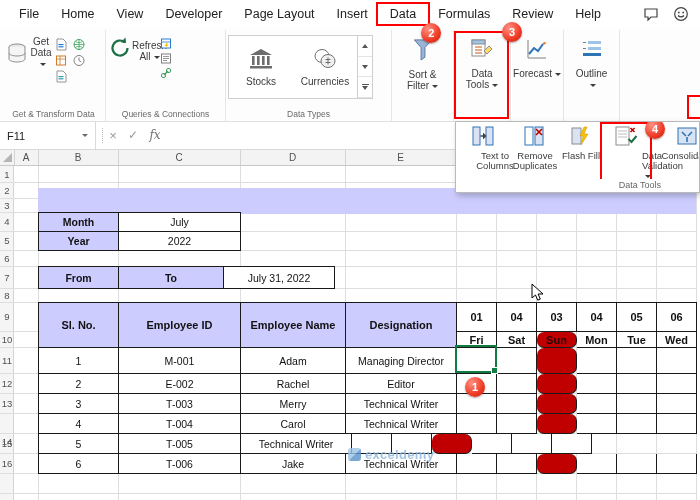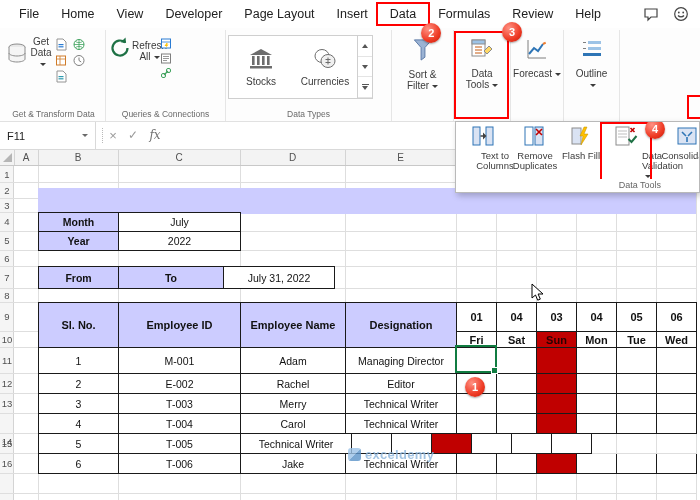--- a/index.html
+++ b/index.html
@@ -105,21 +105,21 @@
   .w1{width:80px;}.w2{width:122px;}.w3{width:105px;}.w4{width:111px;}.wd{width:40px;}
   .h19{height:19px;}.h22{height:22px;}
   .mblock{position:absolute;left:38px;top:62px;border-left:1px solid #1a1a1a;border-top:1px solid #1a1a1a;}
   .mrow{display:flex;}
   .fblock{position:absolute;left:38px;top:116px;border-left:1px solid #1a1a1a;border-top:1px solid #1a1a1a;display:flex;}
   .etable{position:absolute;left:38px;top:152px;border-left:1px solid #1a1a1a;border-top:1px solid #1a1a1a;}
   .et-head{display:flex;height:45px;}
   .dates{display:flex;flex-direction:column;width:240px;}
   .drow{display:flex;}
   .et-row{display:flex;}
-  .red{background:#c00000;color:#2a0000;}
+  .red{background:#c00000;color:#2a0000;border-radius:7px;}
   .sel{position:absolute;left:455px;top:195px;width:42px;height:28px;border:2px solid #107c41;z-index:6;background:transparent;}
   .sel::after{content:"";position:absolute;right:-3px;bottom:-3px;width:5px;height:5px;background:#107c41;border:1px solid #fff;}
   .wmark{position:absolute;left:348px;top:297px;display:flex;align-items:center;gap:4px;opacity:.8;z-index:7;}
   .wm-logo{width:13px;height:13px;border-radius:3px;background:linear-gradient(135deg,#9cc3e8 50%,#5b93c9 50%);}
   .wm-text{font-size:13px;font-weight:bold;color:#8ab4dc;letter-spacing:.3px;}
   .cursor{position:absolute;left:531px;top:283px;z-index:90;}
 </style>
 </head>
 <body>
 

